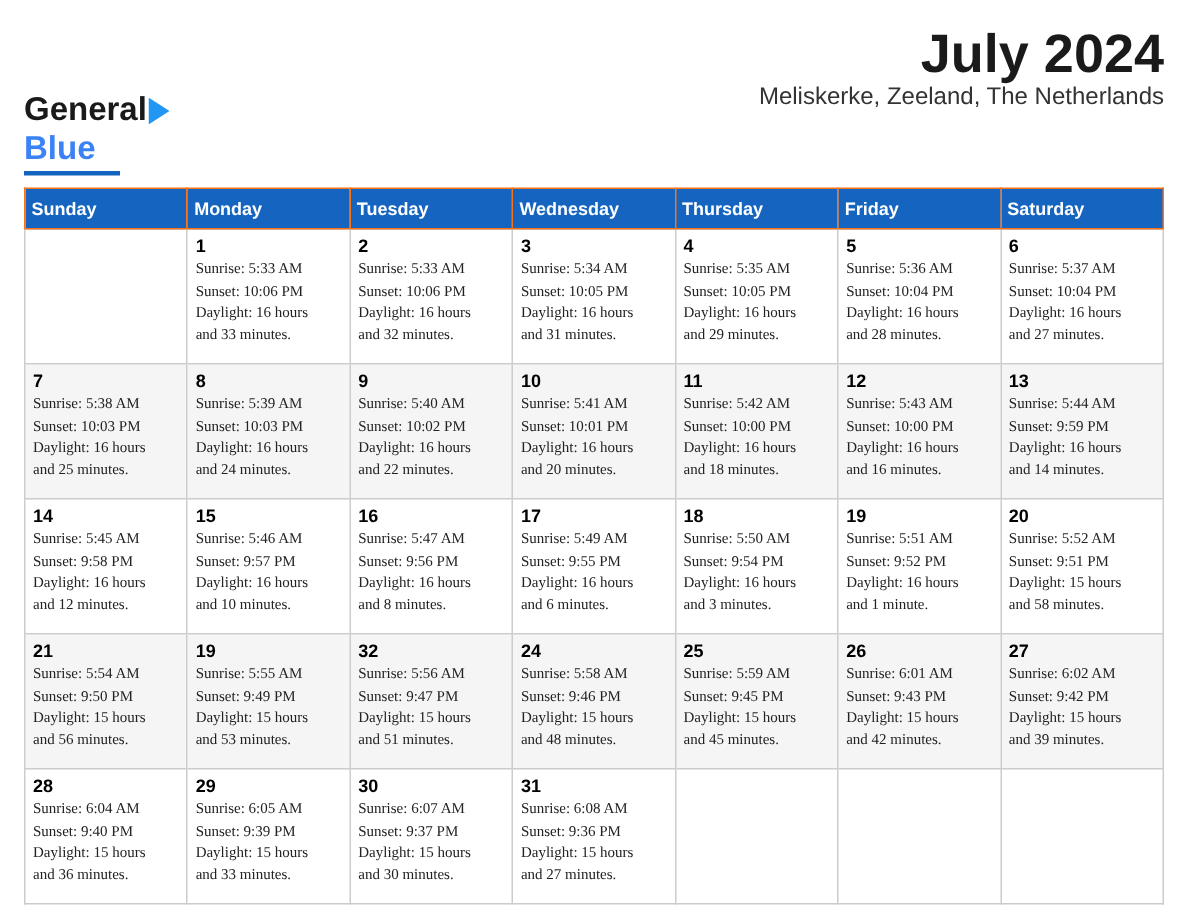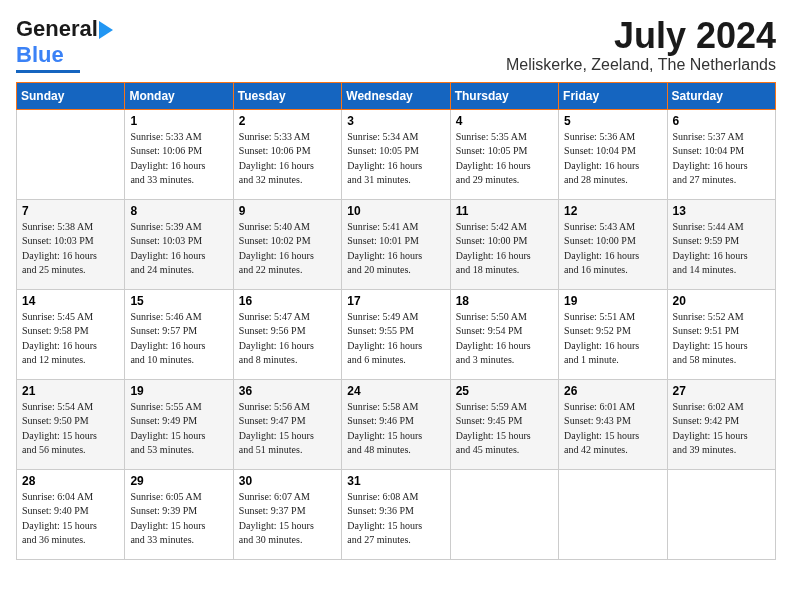--- a/index.html
+++ b/index.html
@@ -74,20 +74,21 @@
     }
     tbody tr:nth-child(odd) td {
       background: #fff;
     }
     tbody tr:nth-child(even) td {
       background: #f5f5f5;
     }
     .logo-wrapper {
       display: flex;
       align-items: center;
+      margin-top: 44px;
     }
   </style>
 </head>
 <body>
 
 <div class="header">
   <div class="logo">
     <div class="logo-wrapper">
       <span style="font-size:22px;font-weight:bold;">
         <span style="color:#1a1a1a;">General</span><svg style="display:inline-block;vertical-align:middle;margin:0 1px;" width="14" height="18" viewBox="0 0 14 18">
@@ -206,21 +207,21 @@
       <tr>
         <td>
           <span class="day-num">21</span>
           <div class="day-info">Sunrise: 5:54 AM<br>Sunset: 9:50 PM<br>Daylight: 15 hours<br>and 56 minutes.</div>
         </td>
         <td>
           <span class="day-num">19</span>
           <div class="day-info">Sunrise: 5:55 AM<br>Sunset: 9:49 PM<br>Daylight: 15 hours<br>and 53 minutes.</div>
         </td>
         <td>
-          <span class="day-num">36</span>
+          <span class="day-num">32</span>
           <div class="day-info">Sunrise: 5:56 AM<br>Sunset: 9:47 PM<br>Daylight: 15 hours<br>and 51 minutes.</div>
         </td>
         <td>
           <span class="day-num">24</span>
           <div class="day-info">Sunrise: 5:58 AM<br>Sunset: 9:46 PM<br>Daylight: 15 hours<br>and 48 minutes.</div>
         </td>
         <td>
           <span class="day-num">25</span>
           <div class="day-info">Sunrise: 5:59 AM<br>Sunset: 9:45 PM<br>Daylight: 15 hours<br>and 45 minutes.</div>
         </td>

